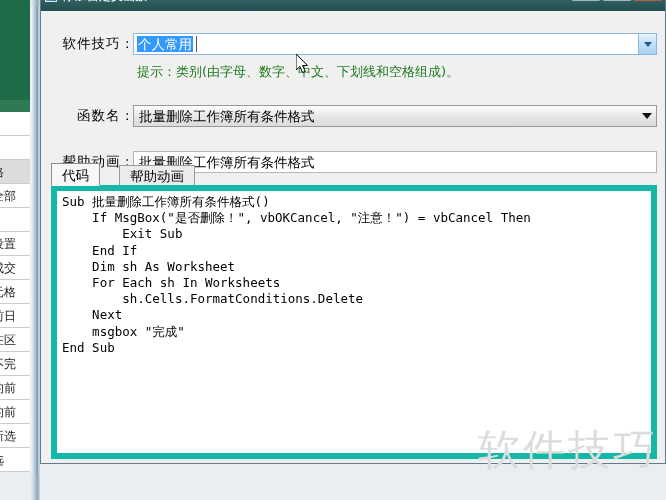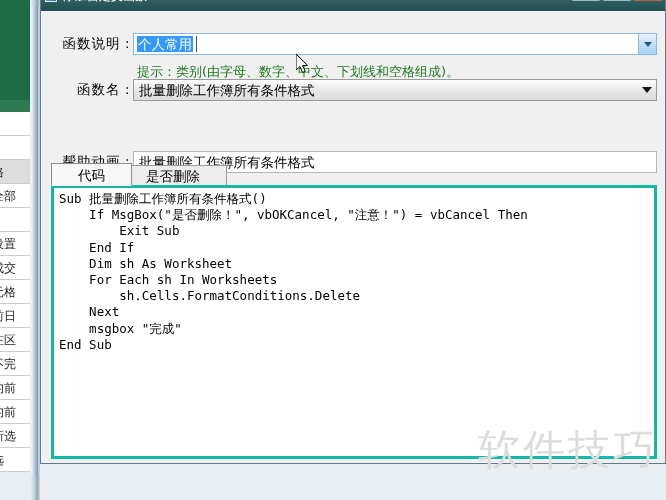--- a/index.html
+++ b/index.html
@@ -276,21 +276,21 @@
   
   #tabstrip {
     position: absolute;
     left: 10px; top: 152px;
     width: 606px; height: 22px;
   }
   .tab {
     position: absolute;
     top: 2px;
     height: 20px;
-    padding: 0 26px;
+    padding: 0 10px;
     font-size: 13.5px;
     font-family: "DejaVu Sans", sans-serif;
     color: #000;
     line-height: 20px;
     box-sizing: border-box;
     white-space: nowrap;
   }
   .tab.active {
     left: 0;
     top: 0;
@@ -308,21 +308,21 @@
     border-bottom: none;
     z-index: 1;
   }
 
   
   #code-panel {
     position: absolute;
     left: 10px; top: 174px;
     width: 606px; height: 274px;
     background: #ffffff;
-    border: 3px solid #14b8a6;
+    border: 6px solid #14b8a6;
     box-sizing: border-box;
     overflow: hidden;
   }
   #code-text {
     position: absolute;
     left: 5px; top: 3px;
     margin: 0;
     font-family: "DejaVu Sans Mono", monospace;
     font-size: 12.5px;
     line-height: 16.2px;
@@ -391,51 +391,51 @@
     <div class="wincontrols">
       <div class="winbtn"></div>
       <div class="winbtn"></div>
       <div class="winbtn close"></div>
     </div>
   </div>
 
   <div id="client">
 
     <div class="form-row" style="top:22px;">
-      <div class="form-label">函数说明：</div>
+      <div class="form-label">软件技巧：</div>
       <div id="combo-category">
         <div class="selected-text">个人常用</div>
         <div class="caret"></div>
         <div class="arrow-btn-blue">
           <div class="tri"></div>
         </div>
       </div>
     </div>
     <div class="hint-text" style="top:52px;">提示：类别(由字母、数字、中文、下划线和空格组成)。</div>
 
-    <div class="form-row" style="top:68px;">
+    <div class="form-row" style="top:94px;">
       <div class="form-label">函数名：</div>
       <div id="combo-funcname">
         <div class="value">批量删除工作簿所有条件格式</div>
         <div class="arrow-btn-gray">
           <div class="tri"></div>
         </div>
       </div>
     </div>
 
     <div class="form-row" style="top:140px;">
       <div class="form-label">帮助动画：</div>
       <div id="desc-field">
         <div class="value">批量删除工作簿所有条件格式</div>
       </div>
     </div>
 
     <div id="tabstrip">
       <div class="tab active">代码</div>
-      <div class="tab inactive">是否删除</div>
+      <div class="tab inactive">帮助动画</div>
     </div>
 
     <div id="code-panel">
       <pre id="code-text">Sub 批量删除工作簿所有条件格式()
     If MsgBox("是否删除！", vbOKCancel, "注意！") = vbCancel Then
         Exit Sub
     End If
     Dim sh As Worksheet
     For Each sh In Worksheets
         sh.Cells.FormatConditions.Delete

